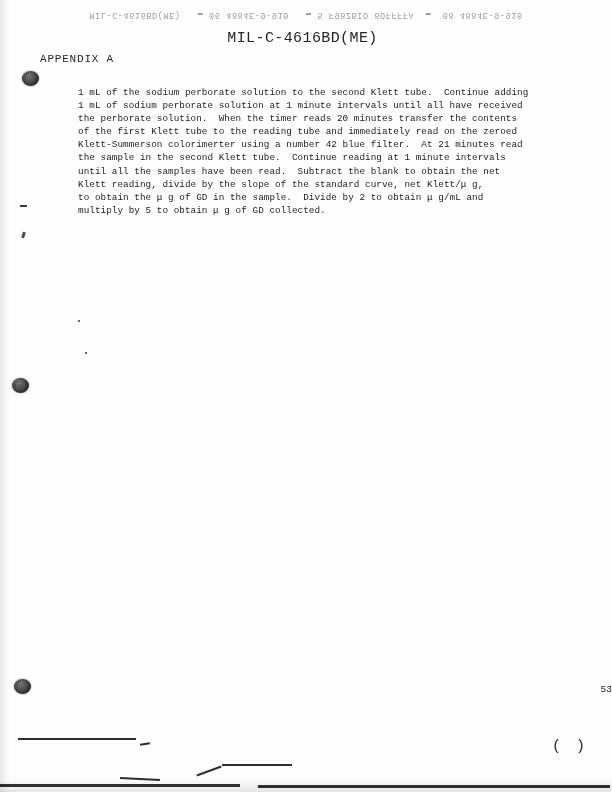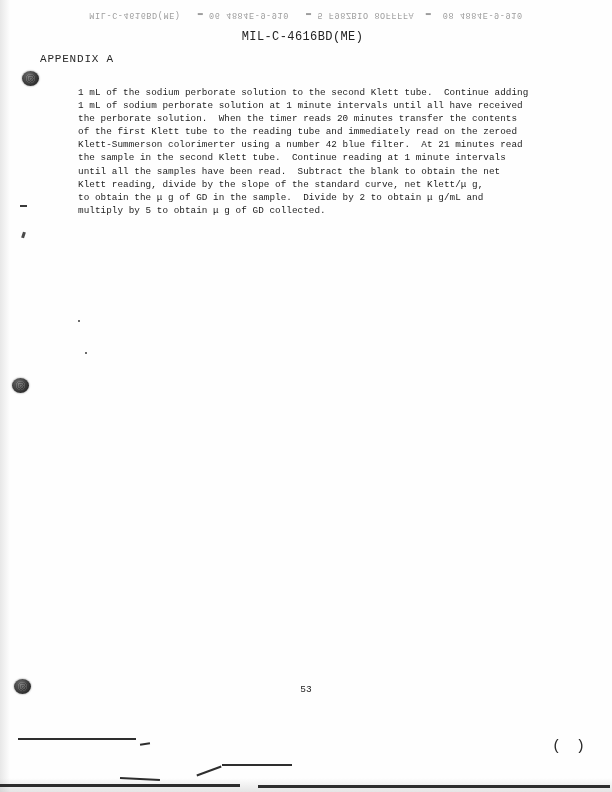--- a/index.html
+++ b/index.html
@@ -46,21 +46,21 @@
     opacity: 0.85;
     white-space: pre;
   }
 
   .doc-number {
     position: absolute;
     top: 30px;
     left: 0;
     width: 605px;
     text-align: center;
-    font-size: 12px;
+    font-size: 15px;
     letter-spacing: 0.4px;
     color: #232323;
   }
 
   .appendix-title {
     position: absolute;
     top: 53px;
     left: 0;
     width: 612px;
     text-align: left;
@@ -80,21 +80,21 @@
     color: #1d1d1d;
     white-space: pre-wrap;
     letter-spacing: 0.05px;
   }
 
   .page-number {
     position: absolute;
     top: 684px;
     left: 0;
     width: 612px;
-    text-align: center;
+    text-align: right;
     font-size: 9.5px;
     color: #222;
   }
 
   
   .punch {
     position: absolute;
     width: 17px;
     height: 15px;
     border-radius: 50%;

